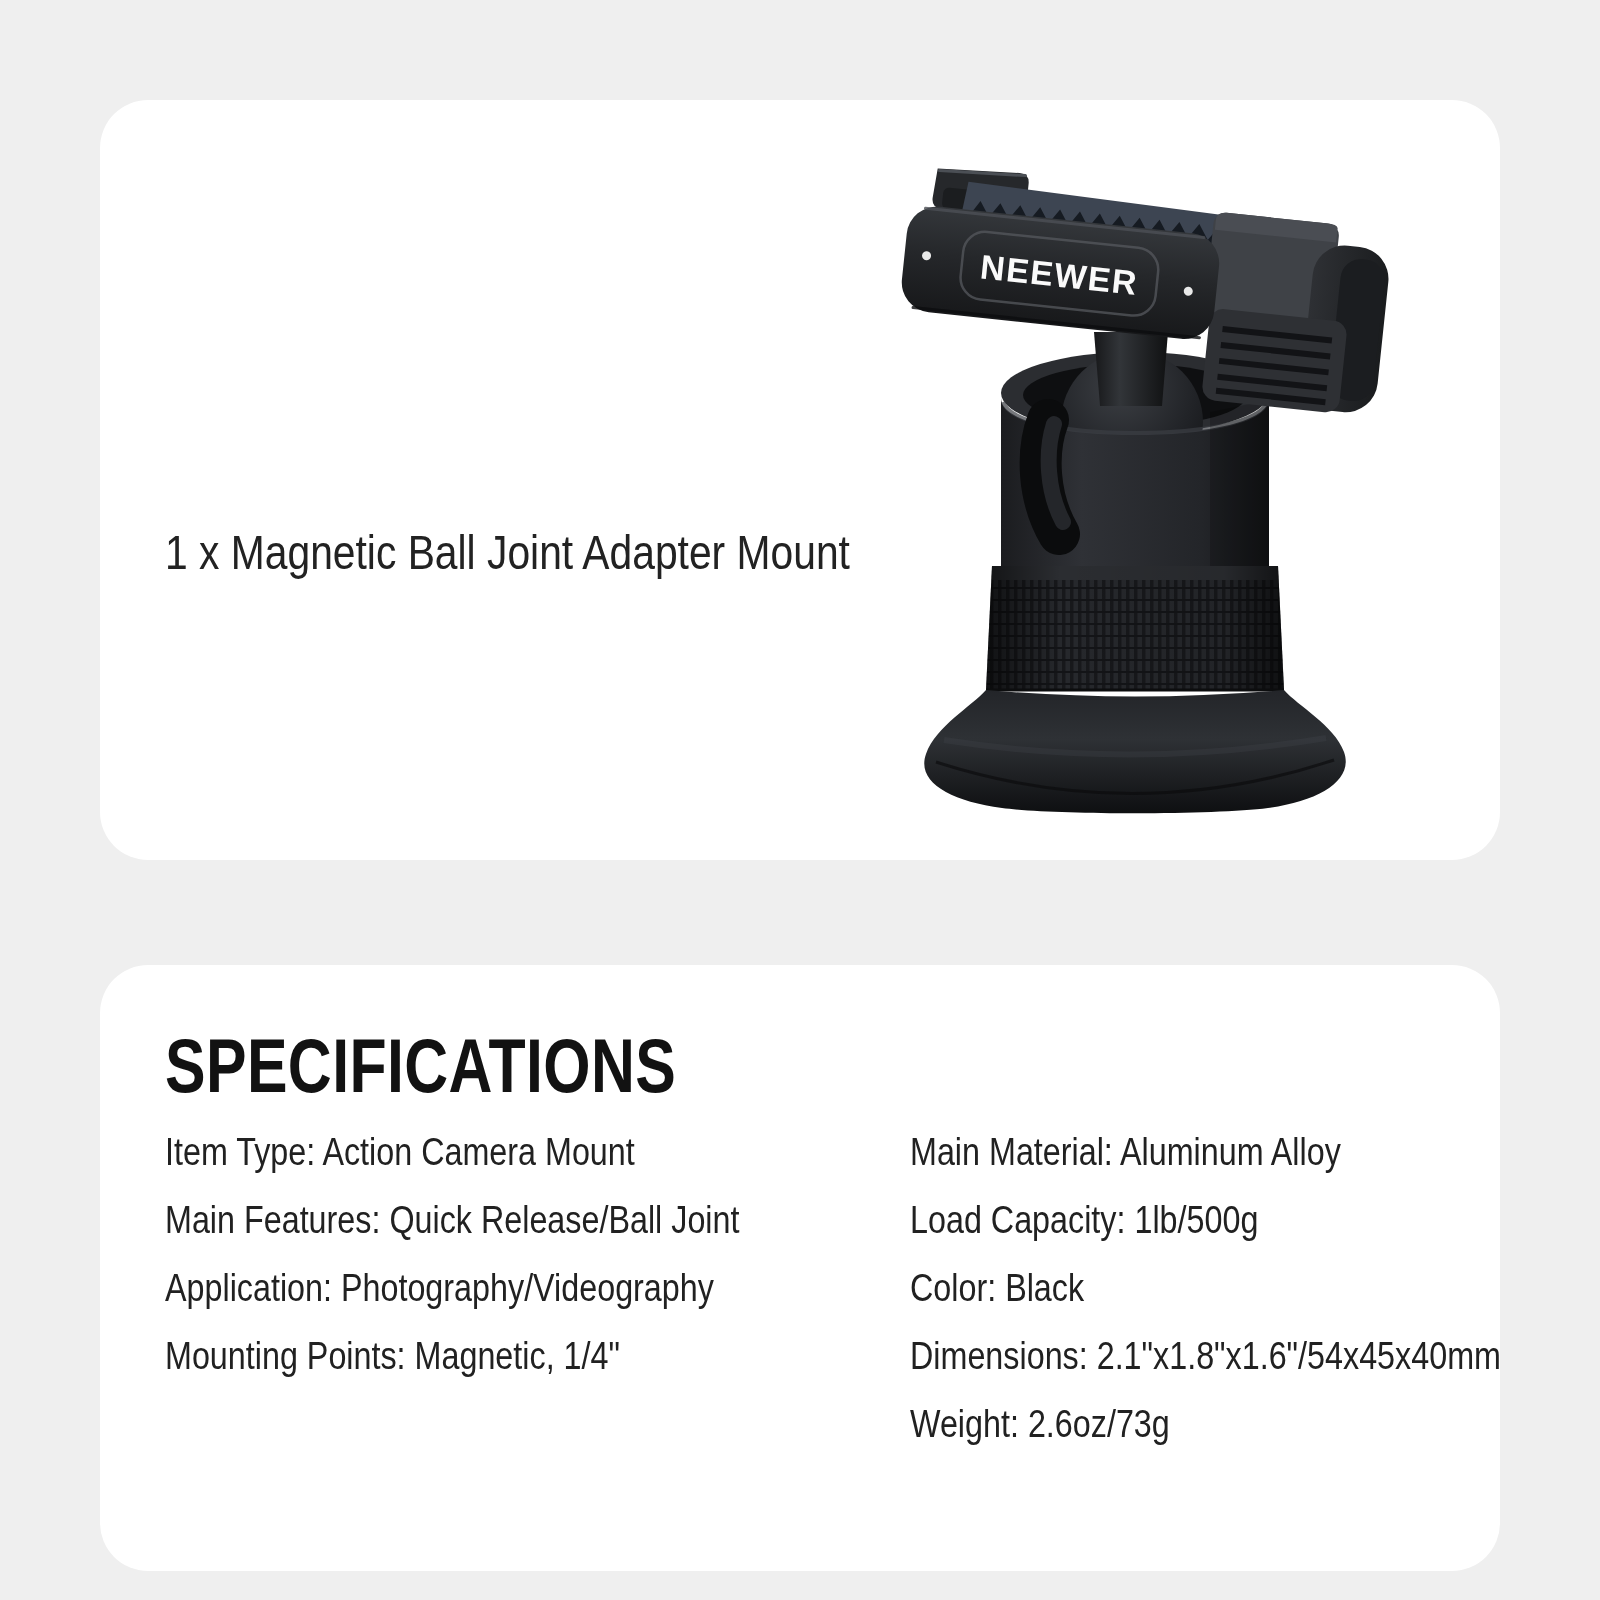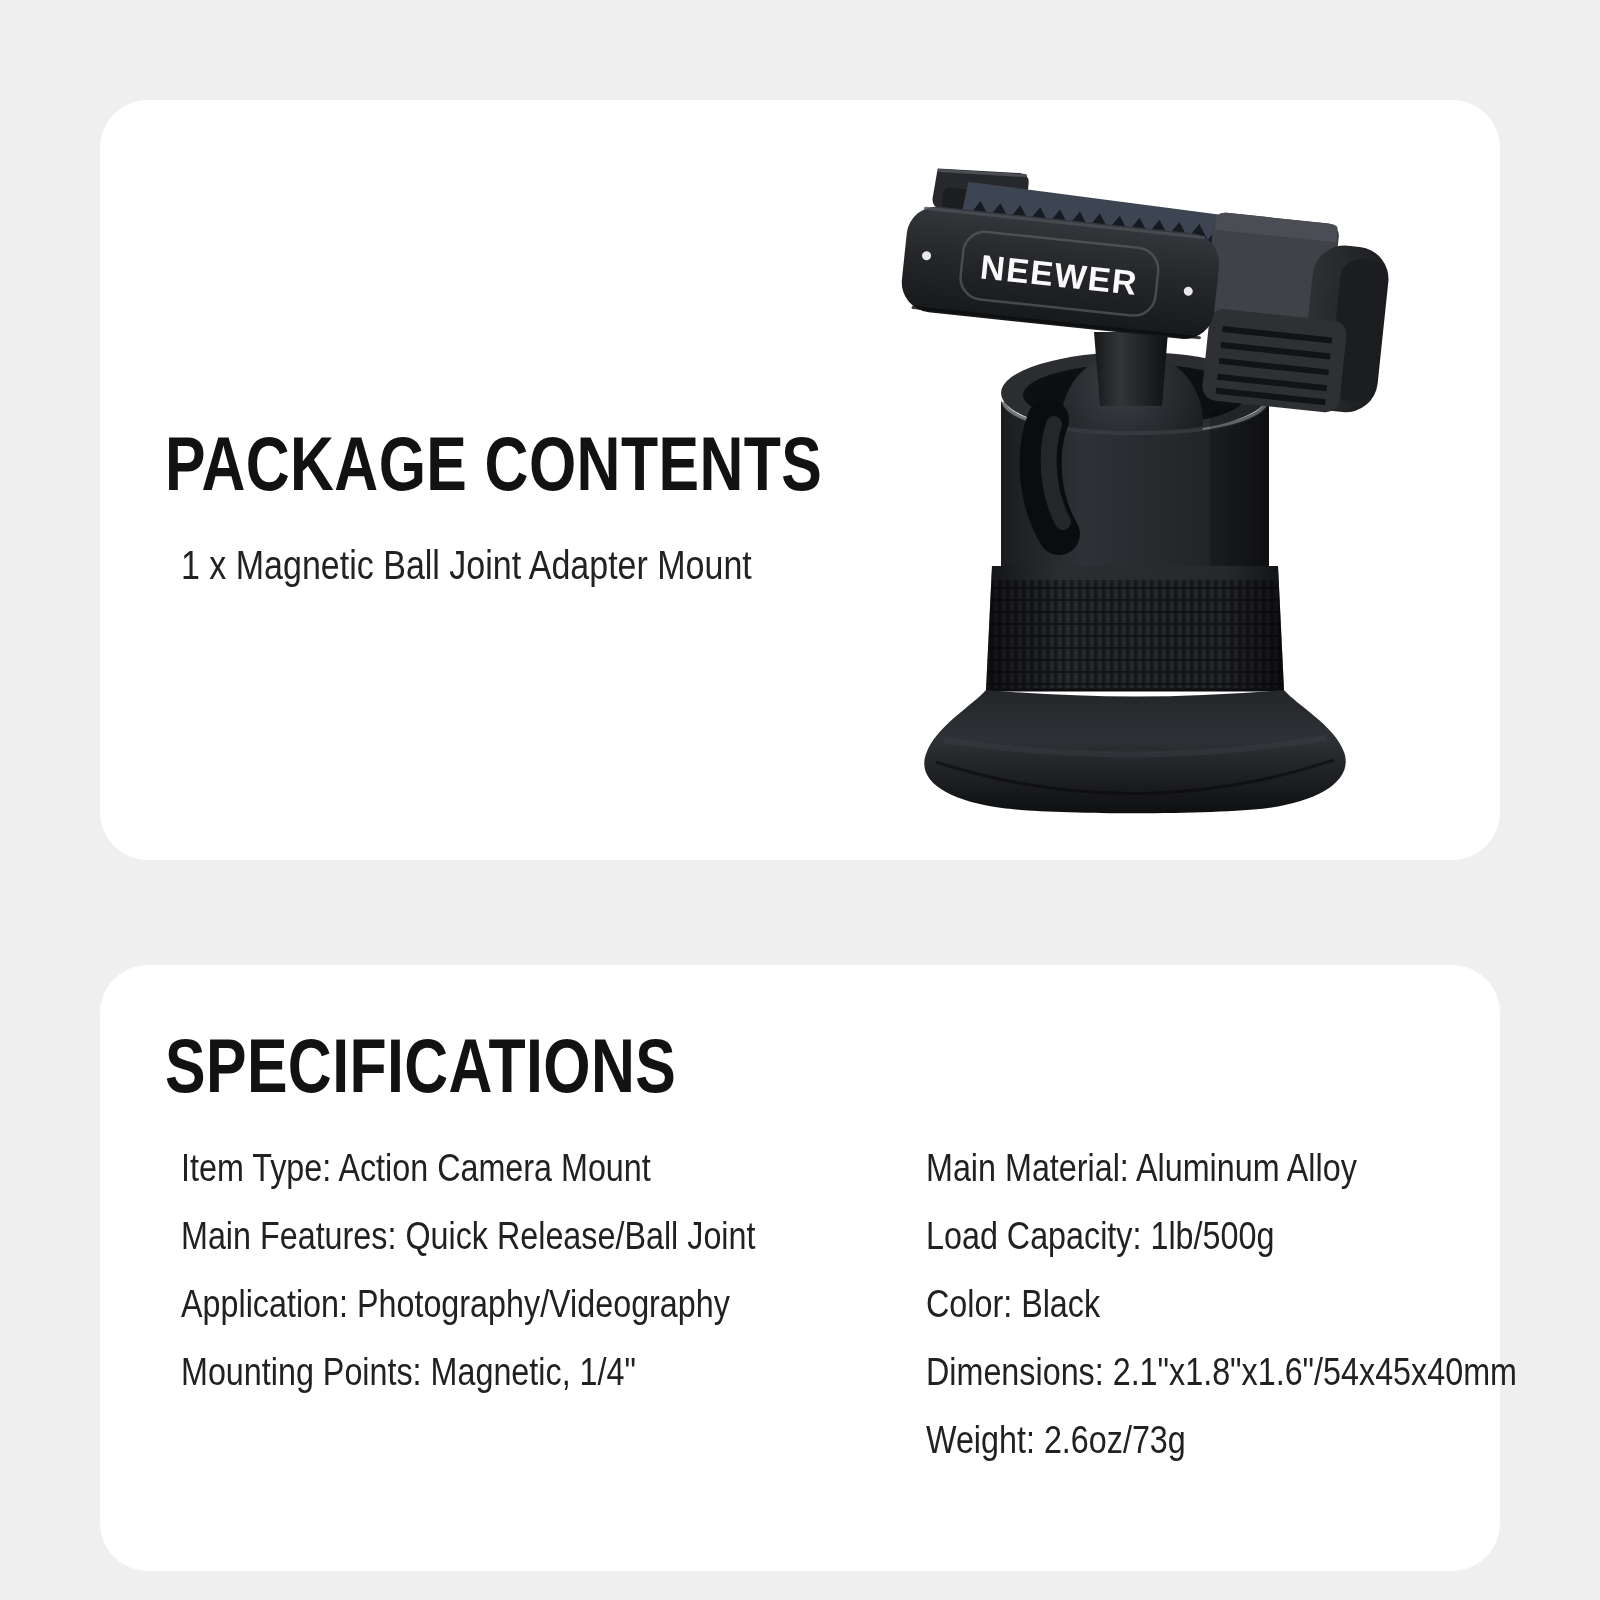--- a/index.html
+++ b/index.html
@@ -21,46 +21,45 @@
     position:absolute;left:65px;margin:0;
     font-size:76px;font-weight:700;line-height:1;
     color:#121212;letter-spacing:.5px;white-space:nowrap;
   }
   .big-title .squeeze{
     display:inline-block;transform:scaleX(.80);transform-origin:left top;
   }
   .card-package .big-title{top:326px;}
   .card-specs  .big-title{top:63px;}
   .subtitle{
-    position:absolute;left:65px;top:429px;margin:16px;
-    font-size:40px;font-weight:400;line-height:1;color:#222;white-space:nowrap;
+    position:absolute;left:65px;top:429px;margin:0;
+    font-size:48px;font-weight:400;line-height:1;color:#222;white-space:nowrap;
   }
   .subtitle .squeeze,
   .spec-col .squeeze{
     display:inline-block;transform:scaleX(.85);transform-origin:left top;
   }
   .spec-col{
-    position:absolute;top:153px;margin:16px;
+    position:absolute;top:153px;margin:0;
     font-size:38px;font-weight:400;color:#212121;
   }
   .spec-col.left{left:65px;}
   .spec-col.right{left:810px;}
   .spec-row{height:68px;line-height:68px;white-space:nowrap;}
   .product-wrap{
     position:absolute;left:770px;top:50px;width:530px;height:680px;
   }
   .product-wrap svg{display:block;width:530px;height:680px;}
 </style>
 </head>
 <body>
 
 <div class="canvas">
 
   <section class="card card-package">
-    <h1 class="big-title"><span class="squeeze">PACKAGE CONTENTS</span></h1>
     <p class="subtitle"><span class="squeeze">1 x Magnetic Ball Joint Adapter Mount</span></p>
 
     <div class="product-wrap">
       <svg viewBox="0 0 530 680">
         <defs>
           <linearGradient id="faceGrad" x1="0" y1="0" x2="0" y2="1">
             <stop offset="0" stop-color="#34373b"></stop>
             <stop offset="0.45" stop-color="#25272a"></stop>
             <stop offset="1" stop-color="#17181a"></stop>
           </linearGradient>

